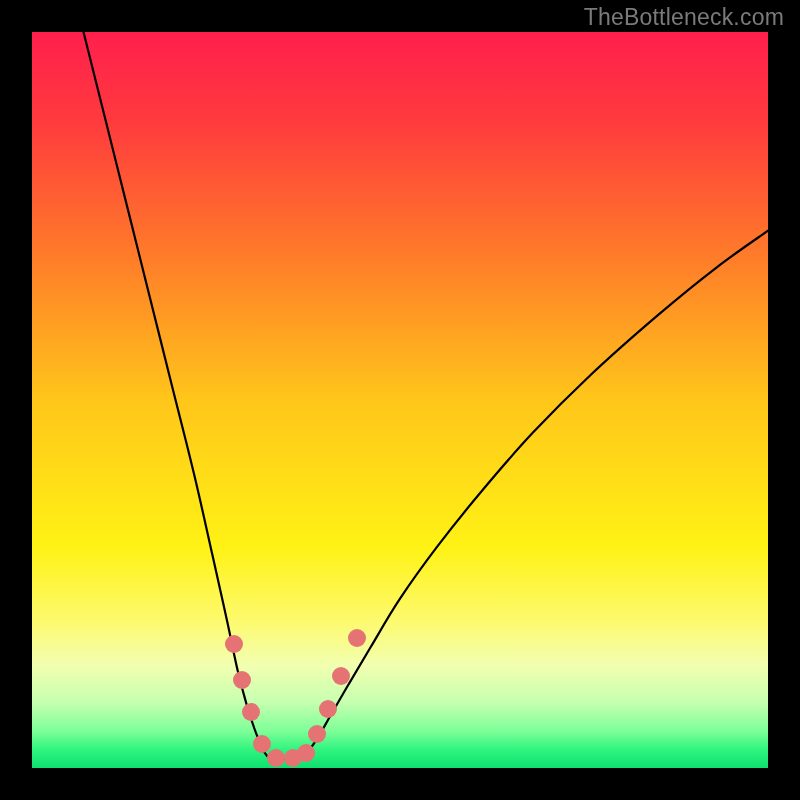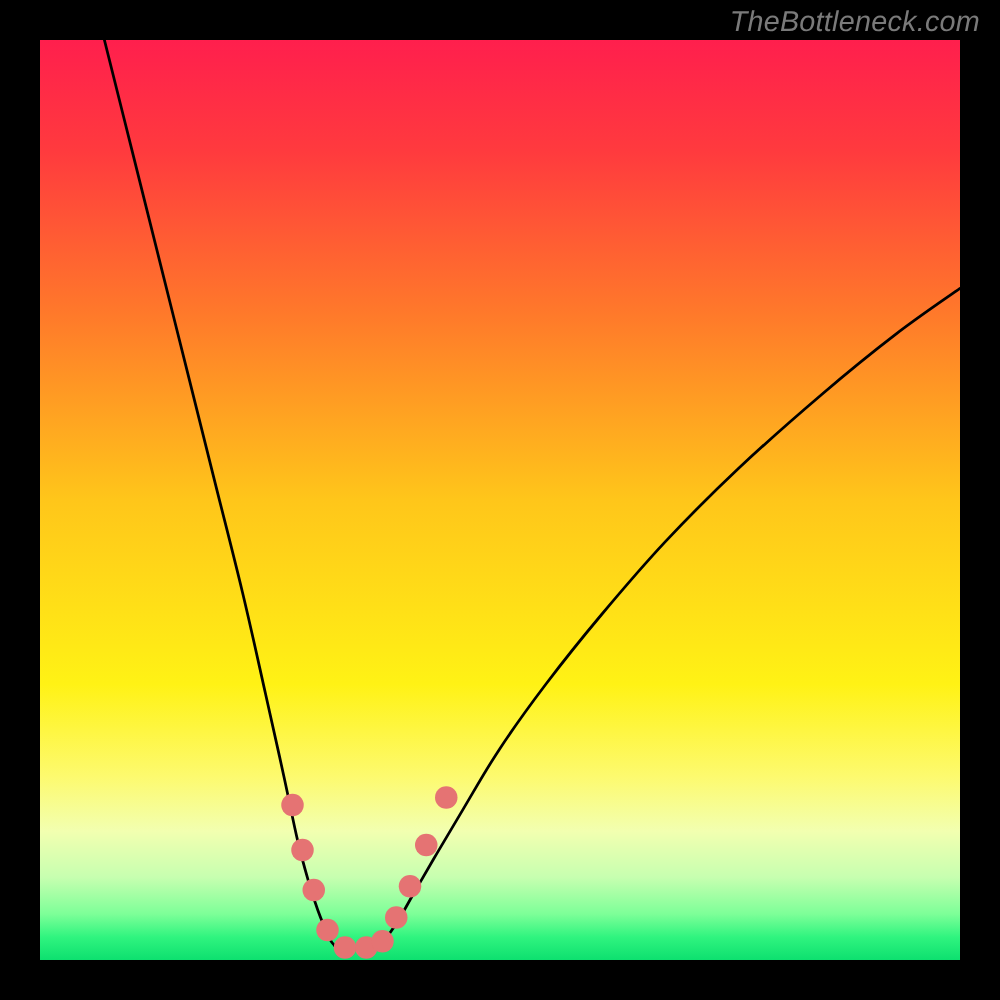--- a/index.html
+++ b/index.html
@@ -8,21 +8,20 @@
     height: 800px;
     background: #000;
     font-family: Arial, Helvetica, sans-serif;
     position: relative;
     overflow: hidden;
   }
   .outer {
     position: absolute;
     inset: 0;
     background: #000;
-    font-style: italic;
   }
   .watermark {
     position: absolute;
     top: 4px;
     right: 16px;
     color: #7a7a7a;
     font-size: 23px;
     font-weight: 400;
     letter-spacing: 0.2px;
     z-index: 5;

